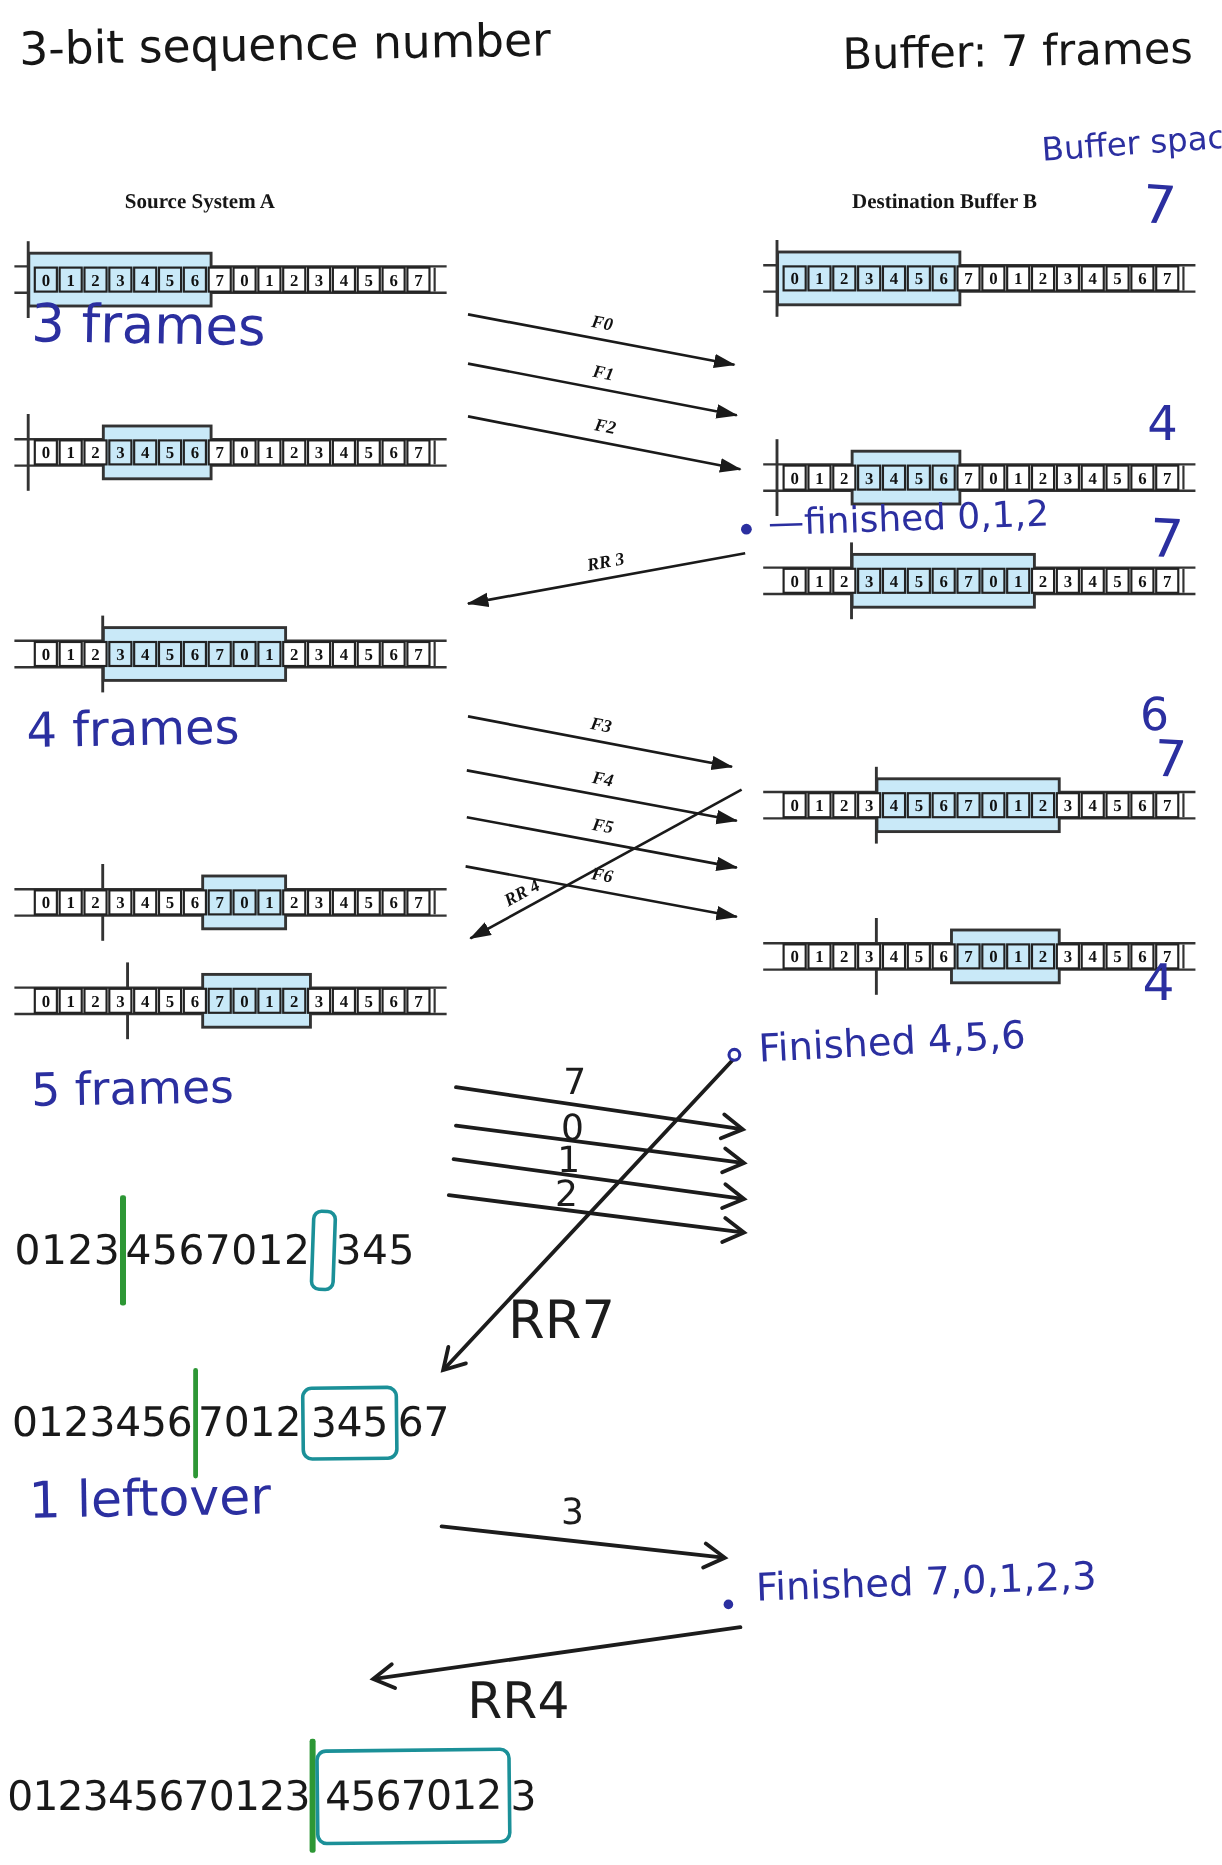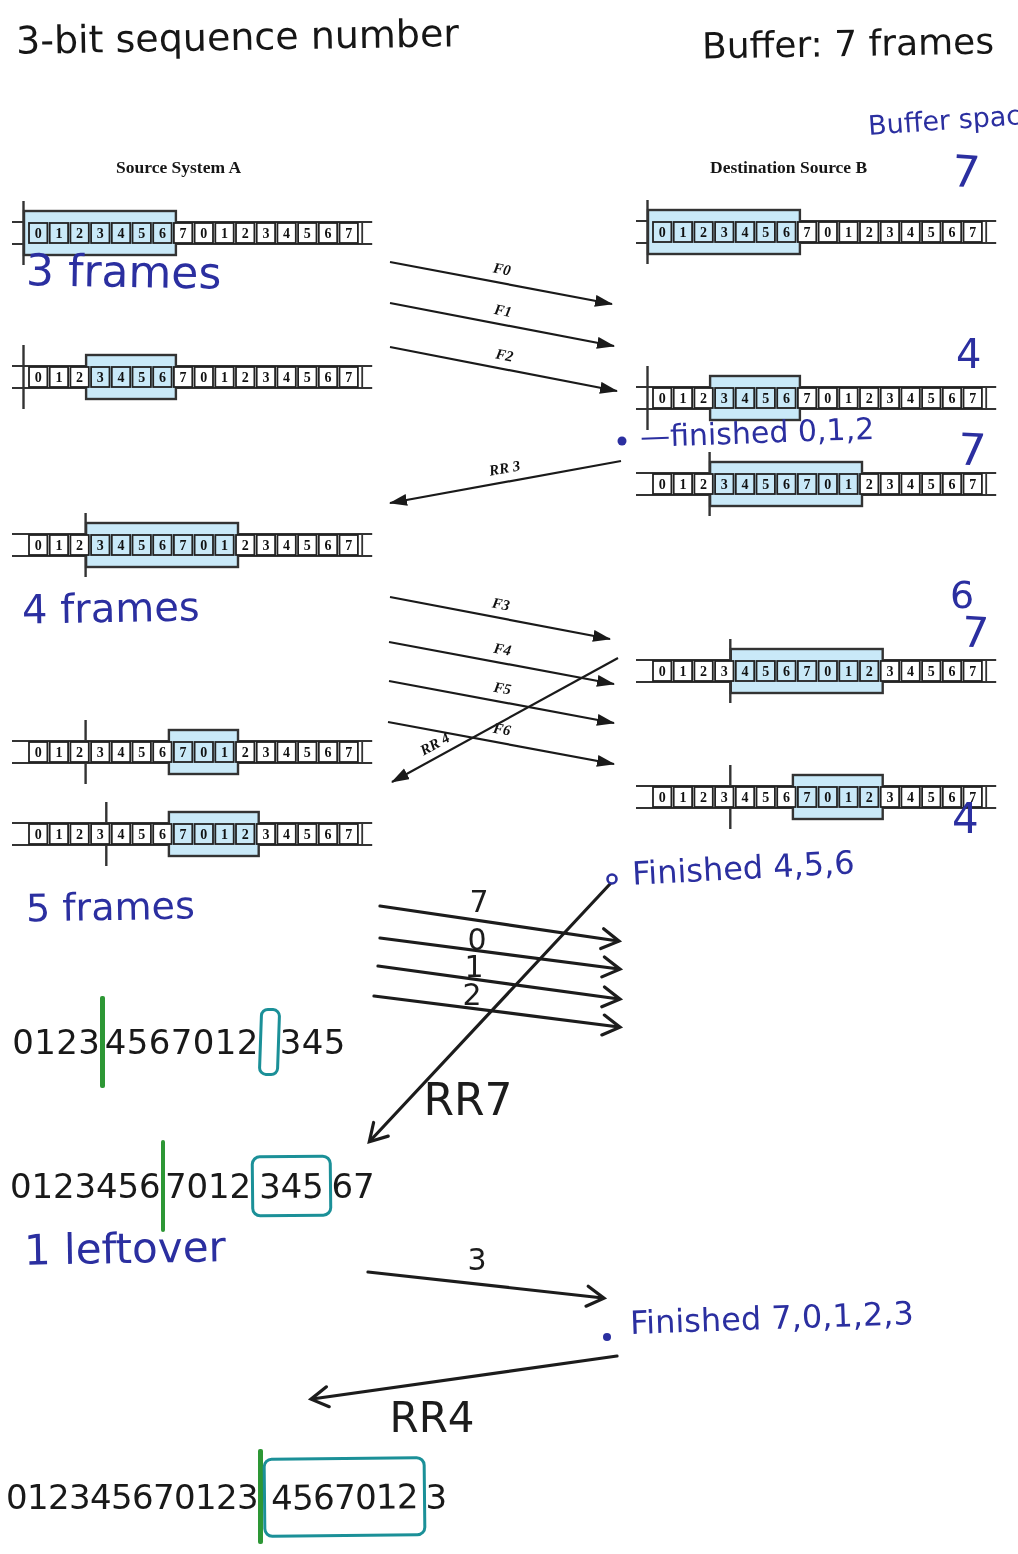--- a/index.html
+++ b/index.html
@@ -521,22 +521,22 @@
           <text x="432" y="1432" class="hlabel" style="font-size:42px">RR4</text>
         </g>
       </g>
     <g id="bullets">
         <circle cx="622" cy="441" r="4.5" class="bullet"></circle>
         <circle cx="612" cy="879" r="4.5" class="bullet-open"></circle>
         <circle cx="607" cy="1337" r="4" class="bullet"></circle>
       </g>
   </svg>
 
-  <div class="header" style="left:116px;top:157px;">Source System A</div>
-  <div class="header" style="left:710px;top:157px;">Destination Source B</div>
+  <div class="header" style="left:104px;top:157px;">Source System A</div>
+  <div class="header" style="left:710px;top:157px;">Destination Buffer B</div>
 
   <div id="notes">
       <div class="note black" style="left: 16px; top: 18px; font-size: 38px; transform: rotate(-1deg);">3-bit sequence number</div>
       <div class="note black" style="left: 702px; top: 26px; font-size: 36px; transform: rotate(-1deg);">Buffer: 7 frames</div>
       <div class="note blue" style="left: 868px; top: 106px; font-size: 27px; transform: rotate(-4deg);">Buffer space</div>
       <div class="note blue" style="left: 952px; top: 150px; font-size: 44px; transform: rotate(4deg);">7</div>
       <div class="note blue" style="left: 26px; top: 250px; font-size: 44px; transform: rotate(1deg);">3 frames</div>
       <div class="note blue" style="left: 22px; top: 588px; font-size: 40px; transform: rotate(-1deg);">4 frames</div>
       <div class="note blue" style="left: 26px; top: 888px; font-size: 38px; transform: rotate(-1deg);">5 frames</div>
       <div class="note blue" style="left: 640px; top: 418px; font-size: 30px; transform: rotate(-2deg);">—finished 0,1,2</div>

